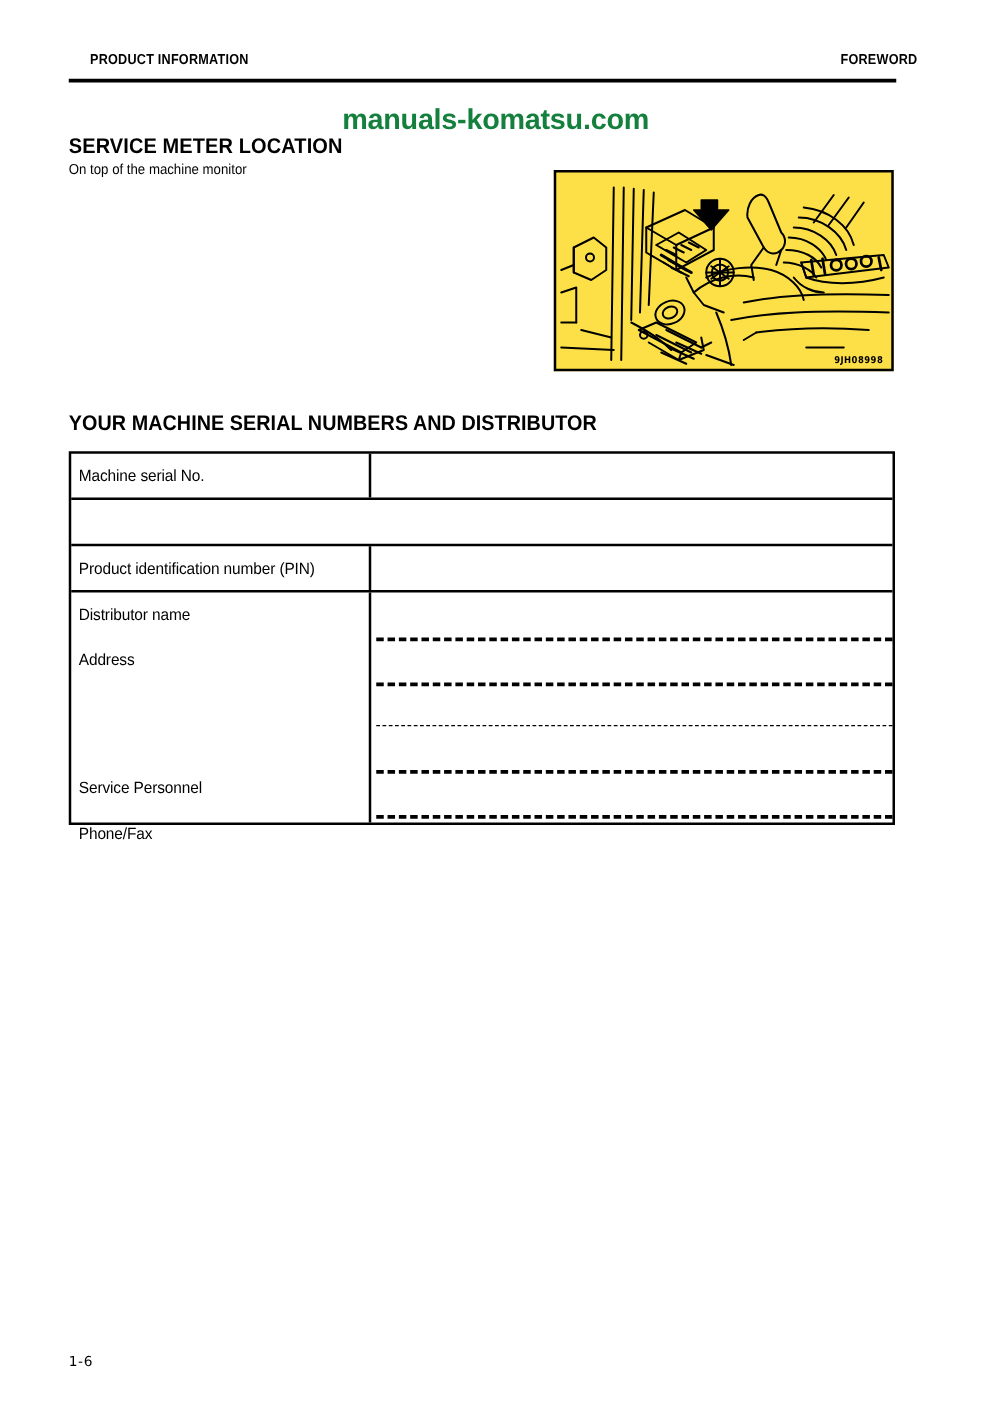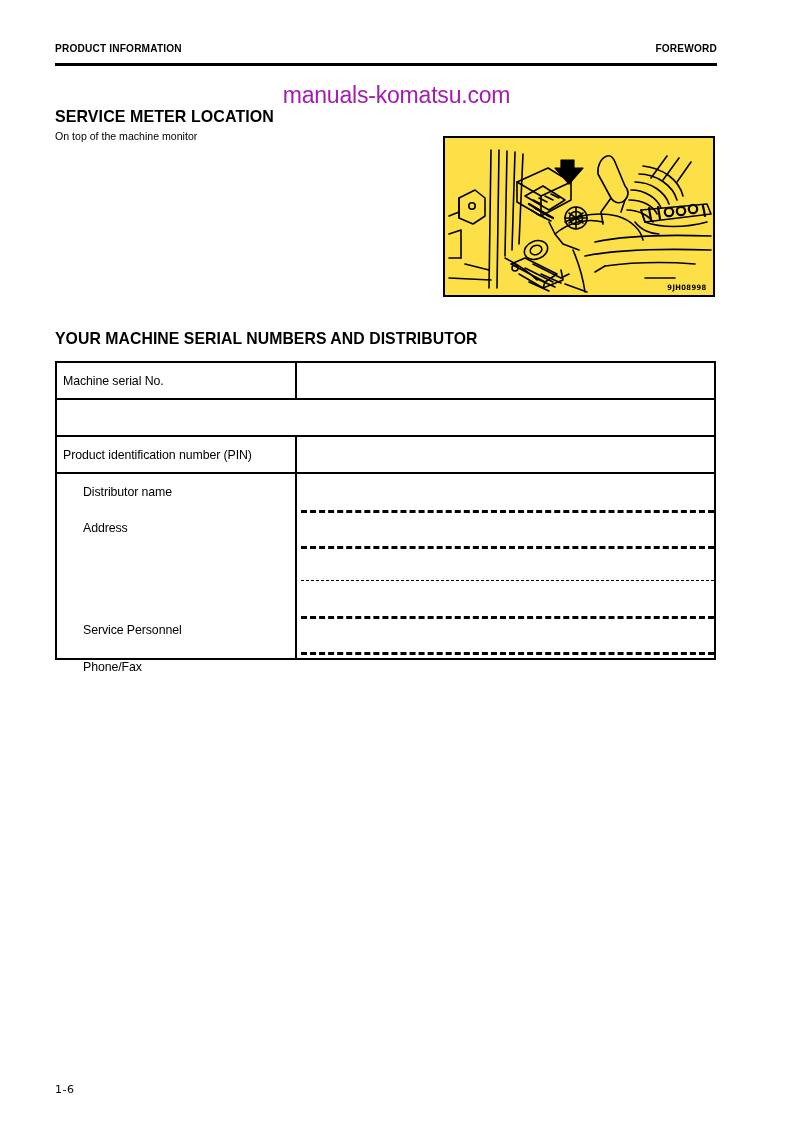--- a/index.html
+++ b/index.html
@@ -12,21 +12,21 @@
     height: 1123px;
     position: relative;
     font-family: "Liberation Sans", sans-serif;
     color: #000000;
     overflow: hidden;
   }
 
   
   #page-header {
     position: absolute;
-    left: 55px;
+    left: 72px;
     top: 42px;
     width: 662px;
     height: 22px;
   }
   #page-header .hdr-left,
   #page-header .hdr-right {
     position: absolute;
     top: 0;
     font-size: 11.5px;
     font-weight: bold;
@@ -46,23 +46,23 @@
   }
 
   
   #watermark {
     position: absolute;
     left: 0;
     top: 82px;
     width: 793px;
     text-align: center;
     font-size: 23px;
-    font-weight: normal;
+    font-weight: bold;
     letter-spacing: -0.2px;
-    color: #a21caf;
+    color: #15803d;
   }
 
   
   #svc-heading {
     position: absolute;
     left: 55px;
     top: 107px;
     font-size: 17px;
     font-weight: bold;
     letter-spacing: 0.1px;
@@ -167,21 +167,20 @@
     align-items: flex-start;
     padding-top: 0;
     position: relative;
   }
   .block-label {
     position: absolute;
     left: 6px;
     font-size: 13px;
     letter-spacing: -0.1px;
     white-space: nowrap;
-    margin-left: 20px;
   }
   .block-label i {
     font-style: normal;
     display: inline-block;
     transform: scaleX(0.95);
     transform-origin: left center;
   }
   .fill-line {
     position: absolute;
     left: 4px;

